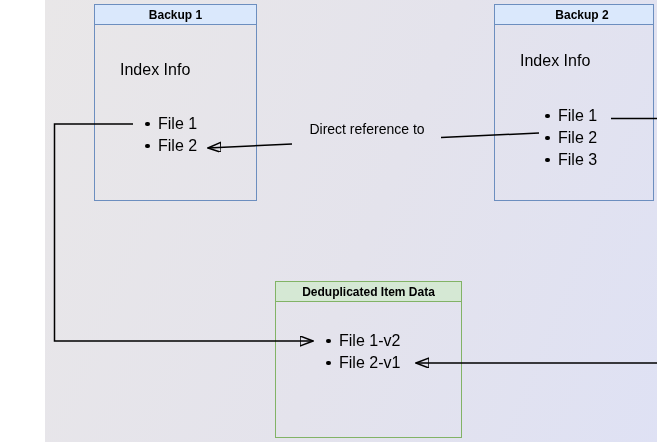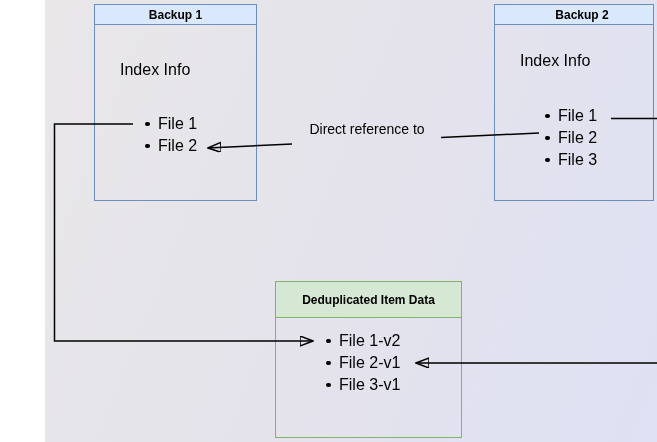--- a/index.html
+++ b/index.html
@@ -29,21 +29,21 @@
   .blue{border-color:#6c8ebf;}
   .blue .titlebar{background:#dae8fc;border-color:#6c8ebf;}
   .green{border-color:#82b366;}
   .green .titlebar{background:#d5e8d4;border-color:#82b366;}
 
   #backup1{left:49px;top:4px;width:163px;height:197px;}
   #backup1 .titlebar{height:20px;}
   #backup2{left:449px;top:4px;width:160px;height:197px;}
   #backup2 .titlebar{height:20px;padding-left:16px;}
   #dedup{left:230px;top:281px;width:187px;height:157px;}
-  #dedup .titlebar{height:36px;}
+  #dedup .titlebar{height:20px;}
 
   .subtitle{
     position:absolute;
     font-size:16px;color:#000;white-space:nowrap;
   }
   #subtitle1{left:75px;top:61px;}
   #subtitle2{left:475px;top:52px;}
 
   .filelist{
     position:absolute;
@@ -121,24 +121,20 @@
   </div>
   <div class="filelist" id="list-dedup">
     <div class="li">
         <span class="dot"></span>
         <span>File 1-v2</span>
       </div>
     <div class="li">
         <span class="dot"></span>
         <span>File 2-v1</span>
       </div>
-    <div class="li">
-        <span class="dot"></span>
-        <span>File 3-v1</span>
-      </div>
   </div>
 
   <div id="edge-label">
     <div>Direct reference to</div>
   </div>
 
   <svg id="connectors" viewBox="0 0 657 442" xmlns="http://www.w3.org/2000/svg">
     <defs>
       <marker id="arrow" markerUnits="userSpaceOnUse" markerWidth="14" markerHeight="11" refX="13" refY="5" orient="auto">
         <path d="M0,0 L13,5 L0,10 z" fill="#000" stroke="none"></path>

